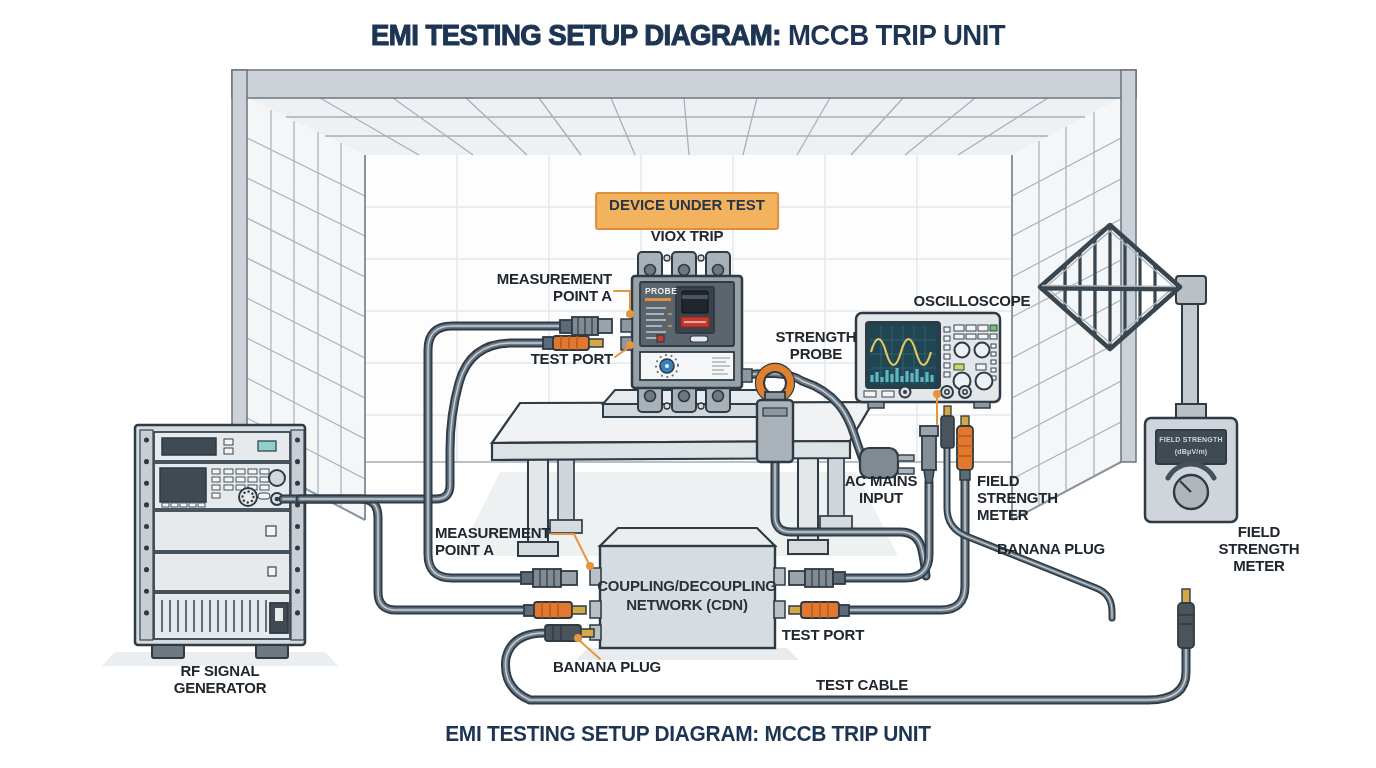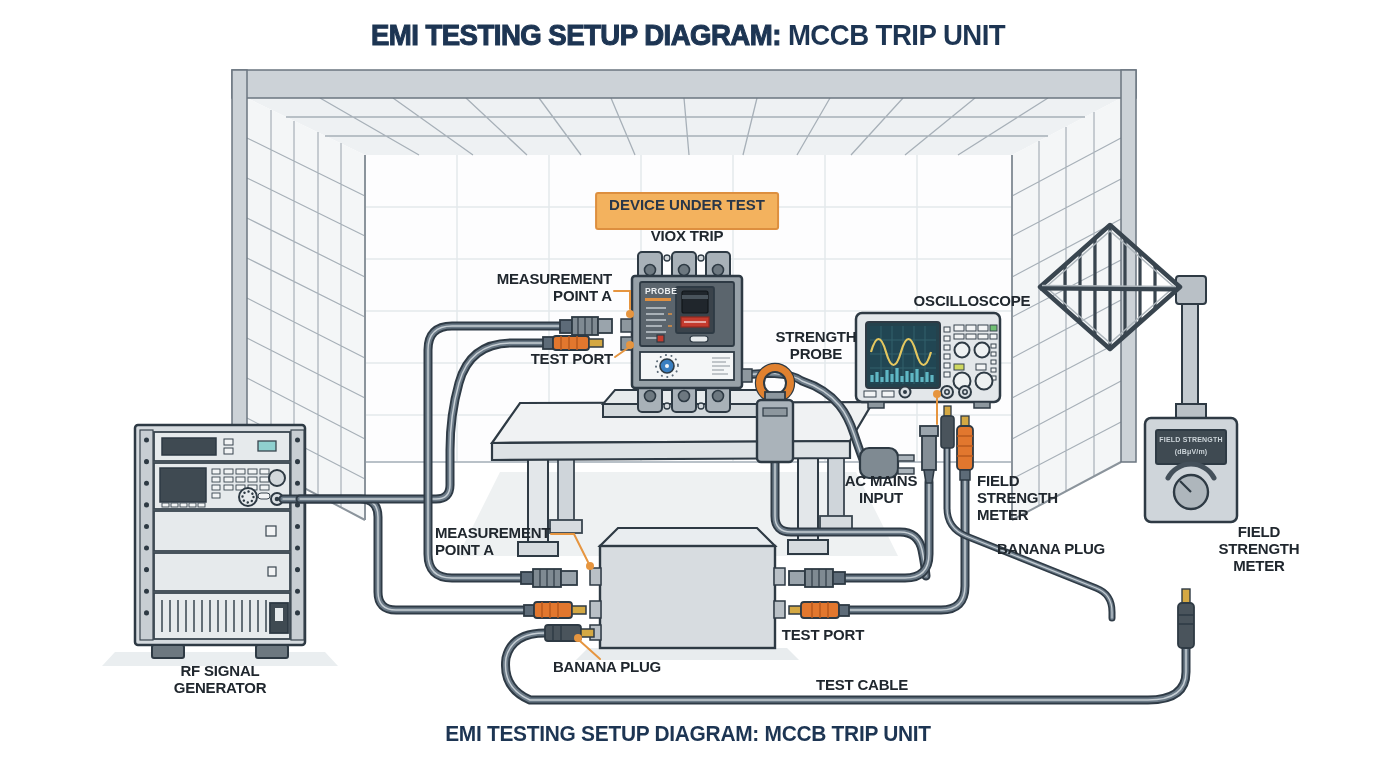--- a/index.html
+++ b/index.html
@@ -449,20 +449,22 @@
   <div class="lbl center" style="left:881px;top:473px;">AC MAINS
 INPUT</div>
 
   <div class="lbl" style="left:977px;top:473px;">FIELD
 STRENGTH
 METER</div>
   <div class="lbl center" style="left:1051px;top:541px;">BANANA PLUG</div>
 
   <div class="lbl" style="left:435px;top:525px;">MEASUREMENT
 POINT A</div>
+  <div class="cdn-label">COUPLING/DECOUPLING
+NETWORK (CDN)</div>
   <div class="lbl center" style="left:823px;top:627px;">TEST PORT</div>
   <div class="lbl center" style="left:607px;top:659px;">BANANA PLUG</div>
   <div class="lbl center" style="left:862px;top:677px;text-align:right;">TEST CABLE</div>
 
   <div class="lbl center" style="left:1222px;top:524px;margin-left:37px;">FIELD STRENGTH
 METER</div>
   <div class="meter-display-text">FIELD STRENGTH
 (dBμV/m)</div>
 
   <div class="lbl center" style="left:220px;top:663px;">RF SIGNAL

